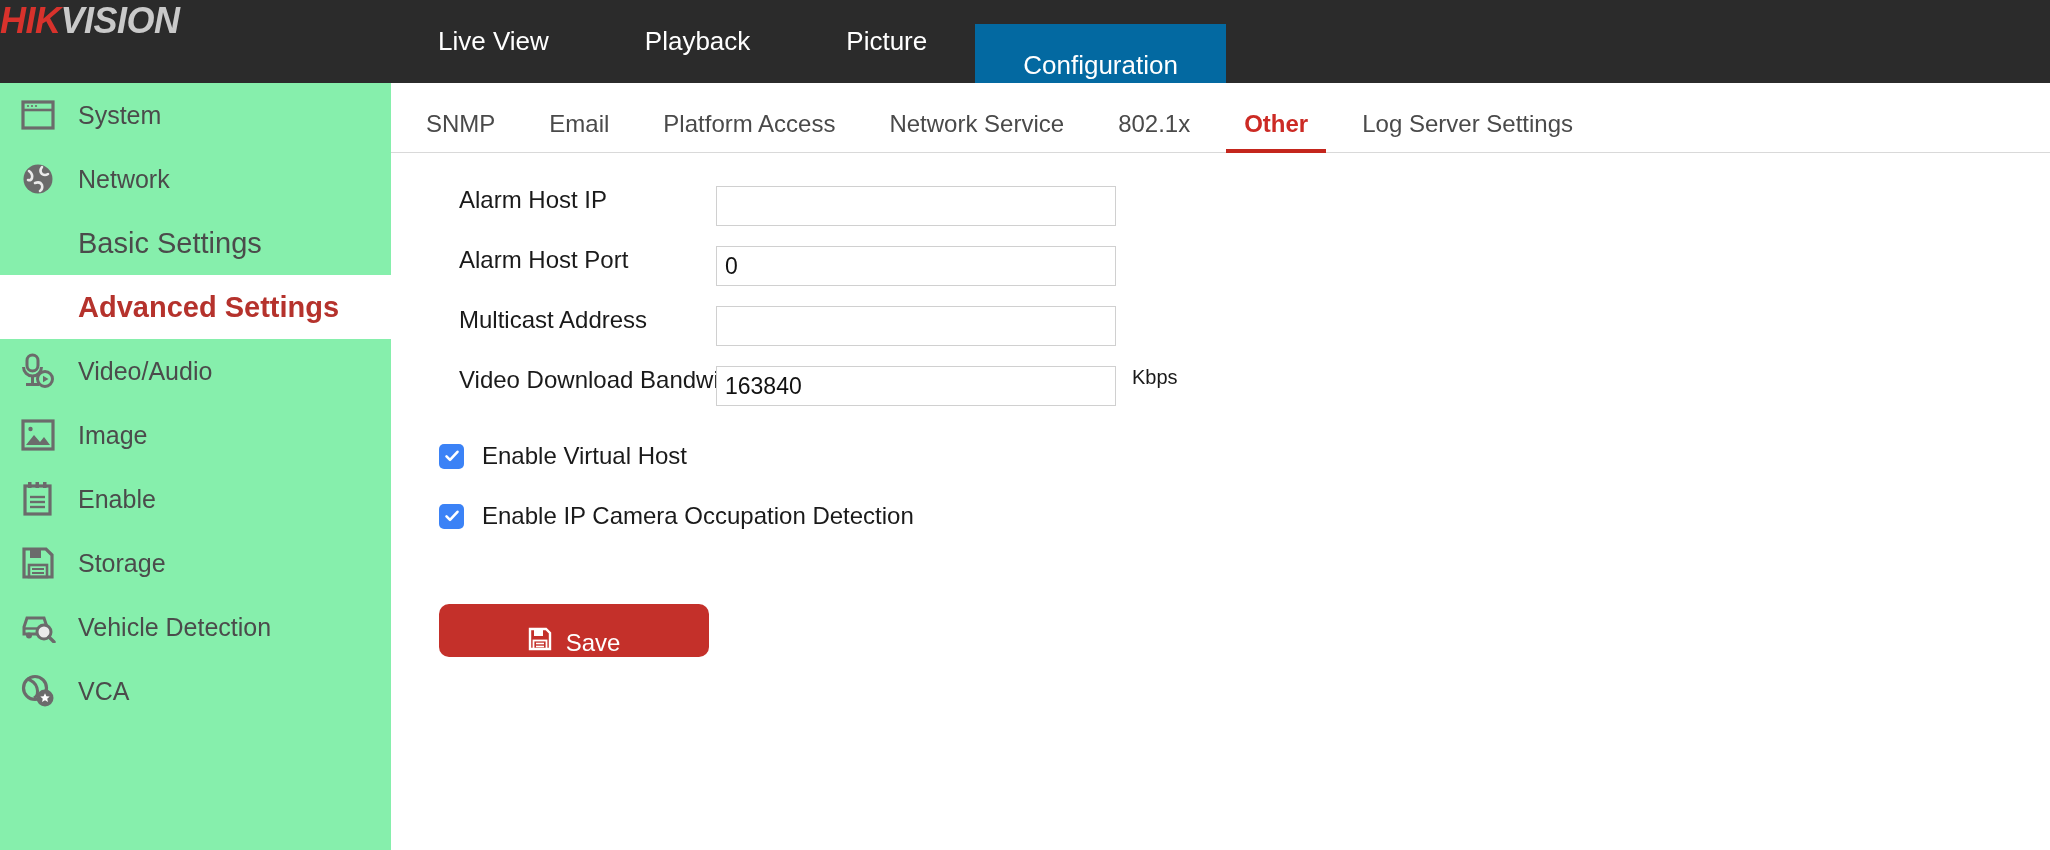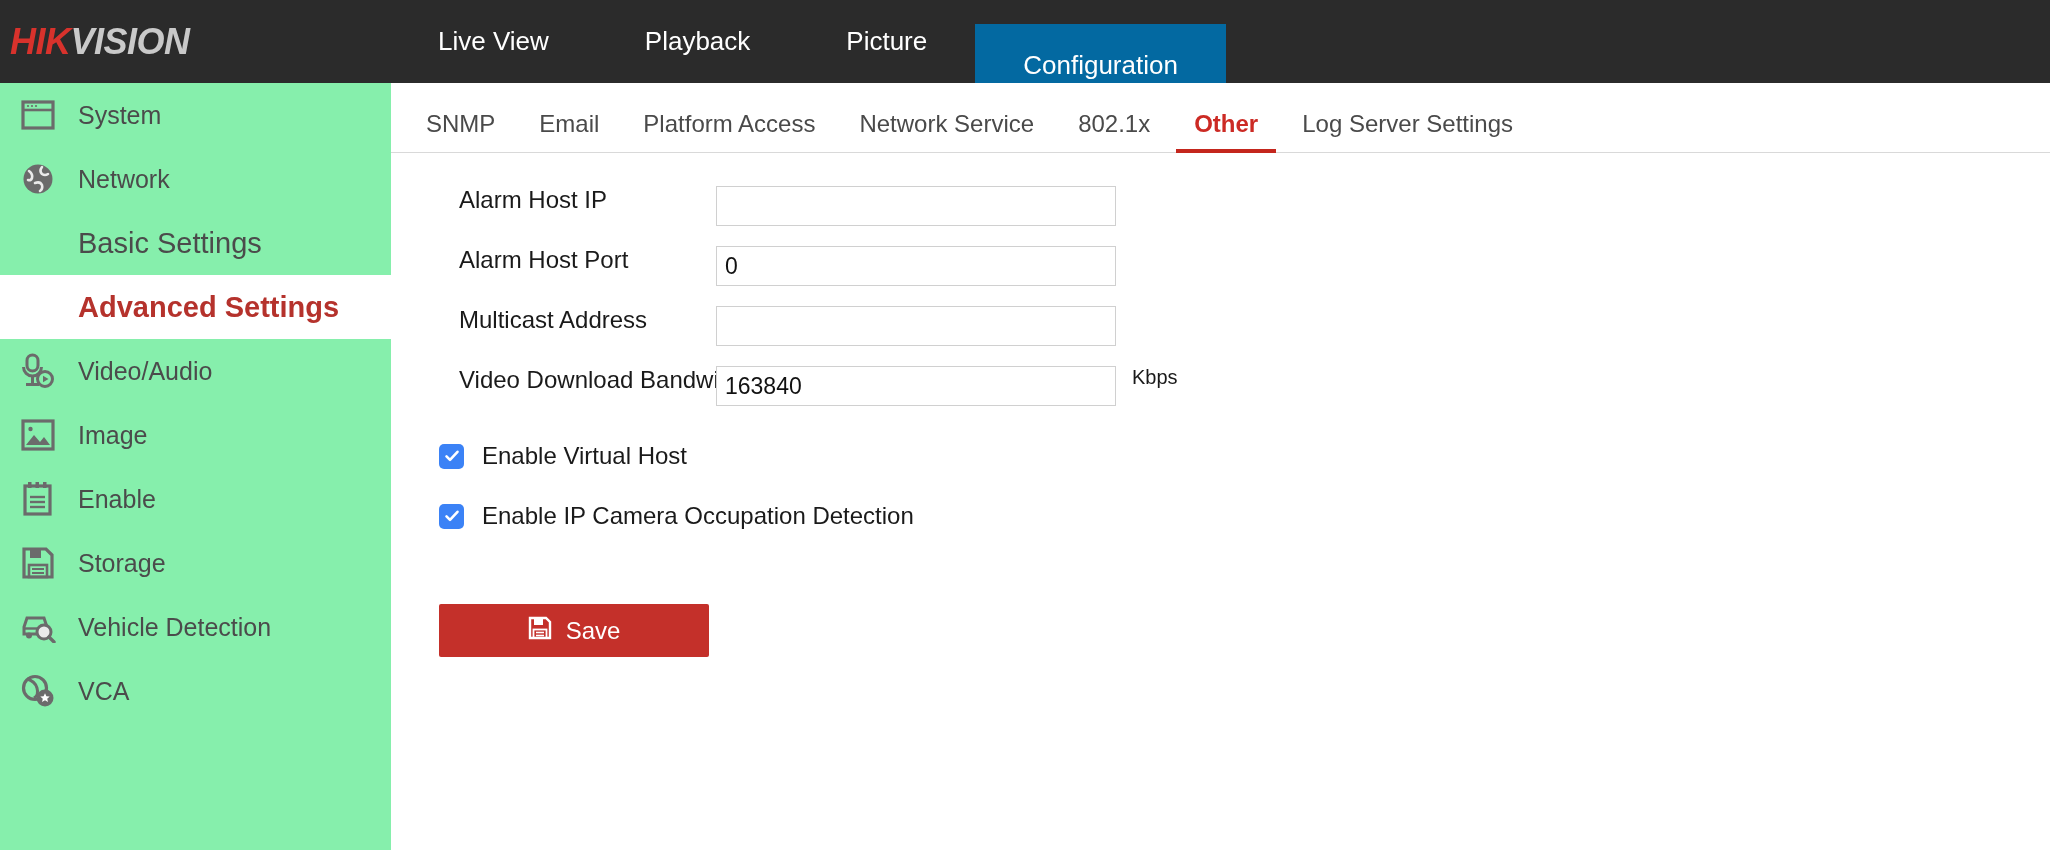--- a/index.html
+++ b/index.html
@@ -12,22 +12,21 @@
 
   
   .topbar {
     position: absolute; left: 0; top: 0;
     width: 2050px; height: 83px;
     background: #2b2b2b;
     display: flex; align-items: stretch;
   }
   .logo {
     width: 390px; height: 83px;
-    display: flex; align-items: center;
-    padding-left: 10px;
+    display: flex; 
   }
   .logo-text {
     font-size: 36px;
     font-weight: bold;
     font-style: italic;
     letter-spacing: -0.5px;
     white-space: nowrap;
   }
   .logo-hik { color: #d8322c; }
   .logo-vision { color: #c9c9c9; }
@@ -95,20 +94,21 @@
     position: absolute; left: 391px; top: 83px;
     width: 1659px; height: 767px;
     background: #ffffff;
   }
   .tabbar {
     position: relative;
     height: 70px;
     border-bottom: 1px solid #d9d9d9;
     display: flex; align-items: flex-end;
     padding-left: 13px;
+    gap: 10px;
   }
   .tab {
     position: relative;
     height: 56px;
     display: flex; align-items: center;
     padding: 0 22px;
     font-size: 24px;
     color: #4a4a4a;
     white-space: nowrap;
     cursor: pointer;
@@ -185,25 +185,25 @@
   }
 
   .save-wrap {
     padding-left: 48px;
     padding-top: 58px;
   }
   .save-btn {
     width: 270px; height: 53px;
     background: #c4302a;
     border: none;
-    border-radius: 2px;
+    border-radius: 10px;
     color: #ffffff;
     font-family: "Liberation Sans", sans-serif;
     font-size: 24px;
-    display: flex; align-items: center; justify-content: center;
+    display: flex; align-items: flex-end; justify-content: center;
     gap: 14px;
     cursor: pointer;
   }
 
   svg { shape-rendering: geometricPrecision; }
 </style>
 </head>
 <body>
 
 <div class="topbar">

